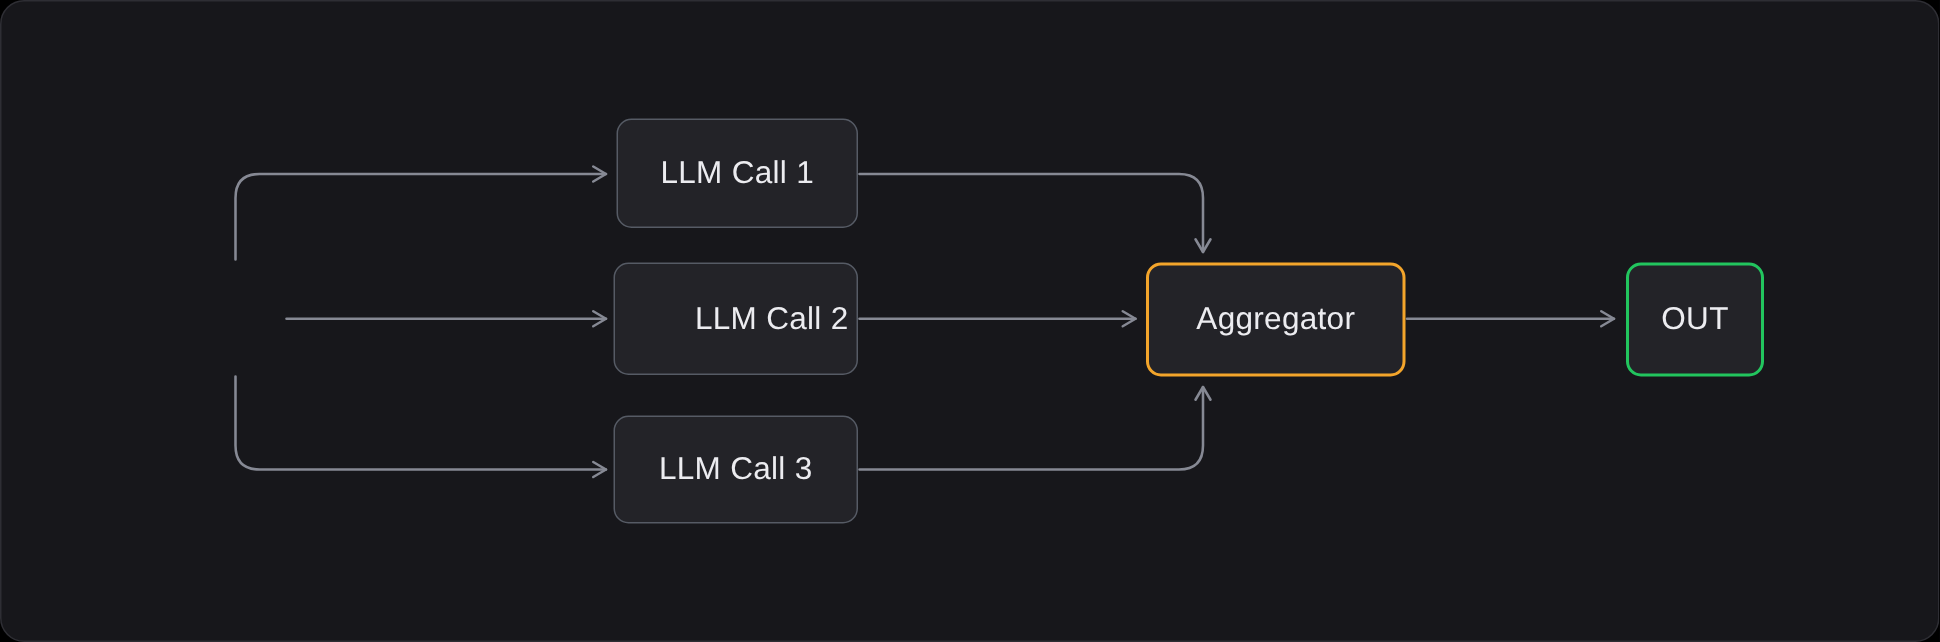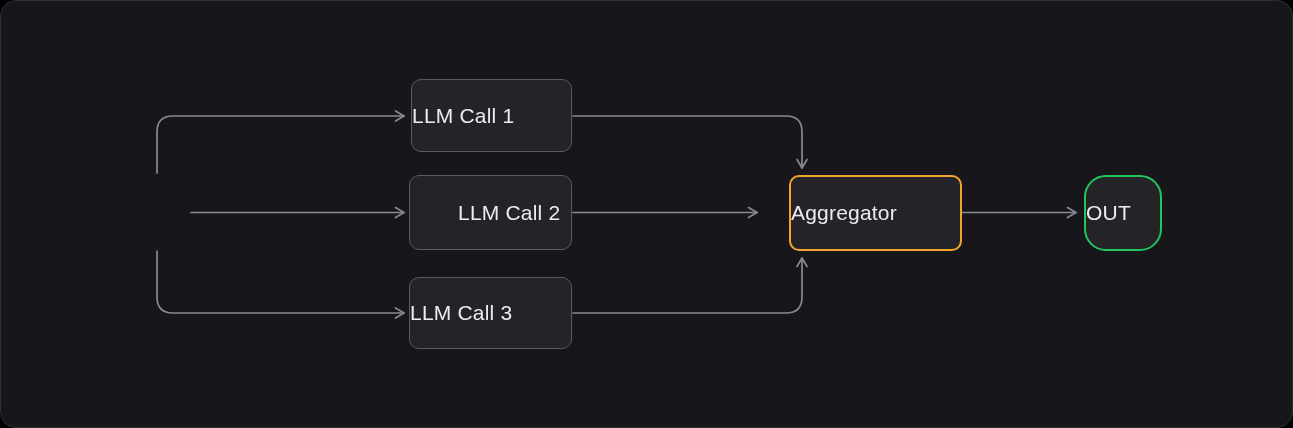--- a/index.html
+++ b/index.html
@@ -32,32 +32,32 @@
     pointer-events: none;
   }
   .node {
     position: absolute;
     box-sizing: border-box;
     background: #232328;
     border: 1.6px solid #565b65;
     border-radius: 10px;
     display: flex;
     align-items: center;
-    justify-content: flex-start;
+    justify-content: center;
     color: #ececf0;
     font-size: 21px;
     letter-spacing: 0.2px;
     white-space: nowrap;
   }
   .node-in        { left: 121px; top: 172px; width: 69px;  height: 78px; border-width: 2px; }
   .node-llm1      { left: 410px; top: 78px;  width: 161px; height: 73px; }
   .node-llm2      { left: 408px; top: 174px; width: 163px; height: 75px; padding-left: 48px; }
   .node-llm3      { left: 408px; top: 276px; width: 163px; height: 72px; }
   .node-aggregator{ left: 763px; top: 174px; width: 173px; height: 76px; border-width: 2px; }
-  .node-out       { left: 1083px;top: 174px; width: 78px;  height: 76px; border-width: 2px; border-radius: 22px; }
+  .node-out       { left: 1083px;top: 174px; width: 92px;  height: 76px; border-width: 2px; }
 </style>
 </head>
 <body>
 
 <div class="stage">
   <div class="panel">
 
     <svg class="edges" viewBox="0 0 1293 428" xmlns="http://www.w3.org/2000/svg">
       <defs>
         <marker id="arrow" markerUnits="userSpaceOnUse" markerWidth="24" markerHeight="24" refX="0" refY="0" orient="auto" overflow="visible">
@@ -81,21 +81,21 @@
     </div>
 
     <div class="node node-llm2">
       <span>LLM Call 2</span>
     </div>
 
     <div class="node node-llm3">
       <span>LLM Call 3</span>
     </div>
 
-    <div class="node node-aggregator" style="border-color: rgb(243, 165, 43); margin-left: 25px;">
+    <div class="node node-aggregator" style="border-color: rgb(243, 165, 43);">
       <span>Aggregator</span>
     </div>
 
     <div class="node node-out" style="border-color: rgb(34, 197, 94);">
       <span>OUT</span>
     </div>
 
   </div>
 </div>
 

